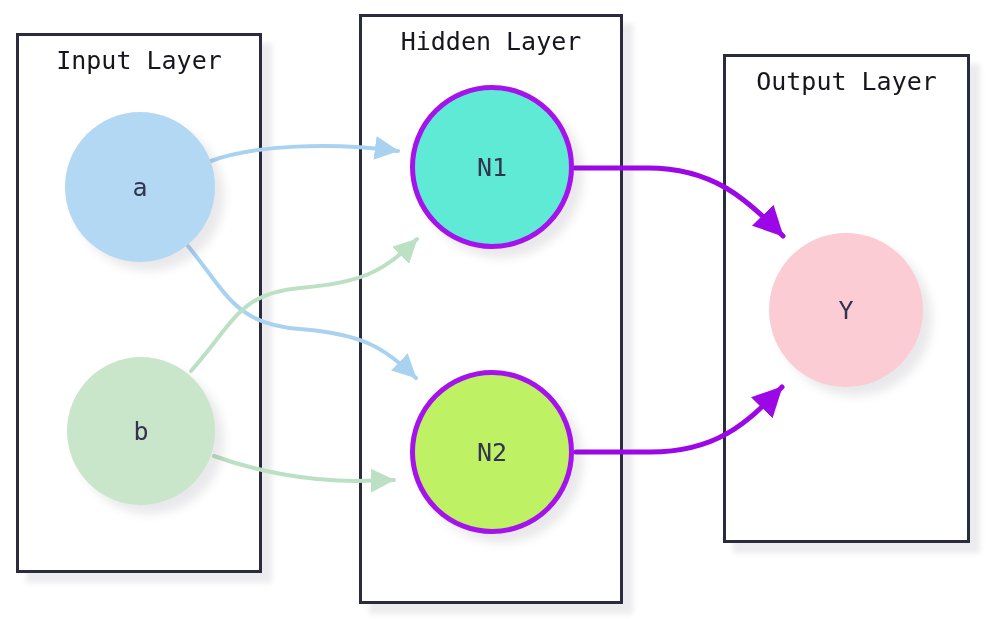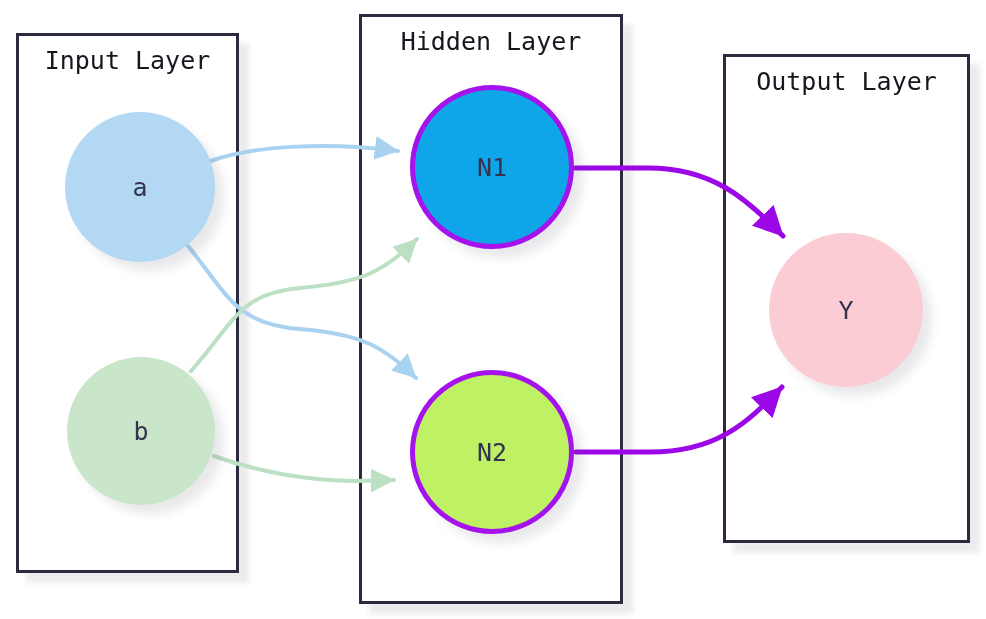--- a/index.html
+++ b/index.html
@@ -15,21 +15,21 @@
     background: #ffffff;
     overflow: hidden;
   }
   .layer-box {
     position: absolute;
     box-sizing: border-box;
     background: #ffffff;
     border: 3px solid #2b2b40;
     box-shadow: 10px 10px 5px rgba(70, 70, 90, 0.10);
   }
-  #box-input  { left: 16px;  top: 33px; width: 223px; height: 540px; }
+  #box-input  { left: 16px;  top: 33px; width: 246px; height: 540px; }
   #box-hidden { left: 359px; top: 14px; width: 264px; height: 590px; }
   #box-output { left: 723px; top: 54px; width: 247px; height: 489px; }
   .layer-title {
     text-align: center;
     padding-top: 10px;
     font-size: 25px;
     color: #16161e;
     white-space: nowrap;
   }
   .edges-layer {
@@ -44,21 +44,21 @@
     border-radius: 50%;
     display: flex;
     align-items: center;
     justify-content: center;
     font-size: 25px;
     color: #34344e;
     box-shadow: 9px 9px 10px rgba(70, 70, 90, 0.12);
   }
   #node-a  { left: 65px;  top: 112px; width: 150px; height: 150px; background: #b3d8f3; }
   #node-b  { left: 67px;  top: 357px; width: 148px; height: 148px; background: #c9e6ca; }
-  #node-n1 { left: 410px; top: 85px;  width: 164px; height: 164px; background: #0ea5e9; border: 5px solid #a512ec; }
+  #node-n1 { left: 410px; top: 85px;  width: 164px; height: 164px; background: #5eead4; border: 5px solid #a512ec; }
   #node-n2 { left: 410px; top: 370px; width: 164px; height: 164px; background: #bef264; border: 5px solid #a512ec; }
   #node-y  { left: 769px; top: 233px; width: 154px; height: 154px; background: #fbccd4; }
 </style>
 </head>
 <body>
 
 <div class="canvas">
 
   <div class="layer-box" id="box-input">
     <div class="layer-title">Input Layer</div>

